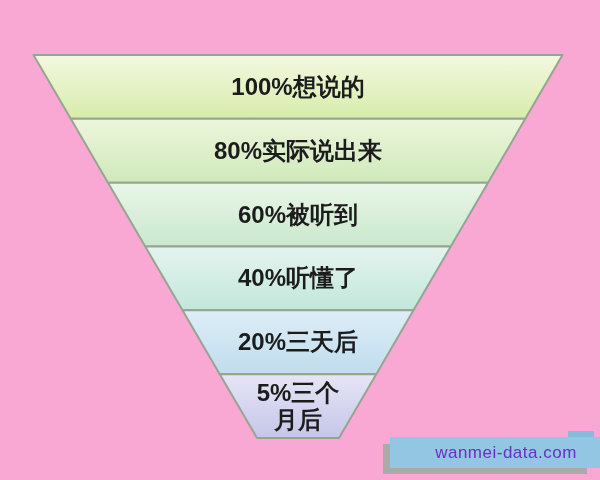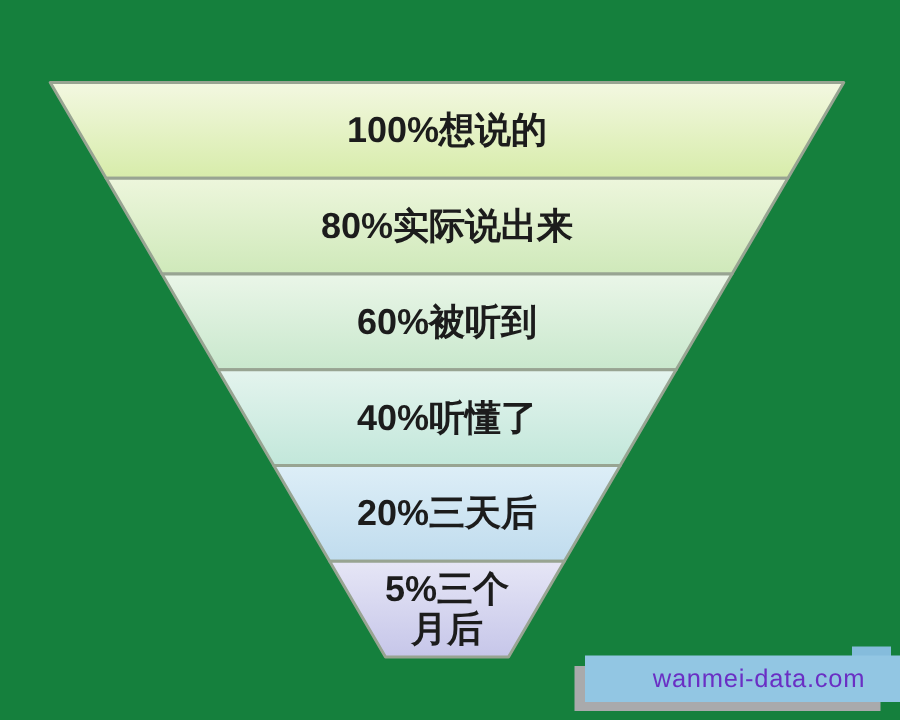--- a/index.html
+++ b/index.html
@@ -1,19 +1,19 @@
 <!DOCTYPE html>
 <html><head>
 <meta charset="utf-8">
 <style>
   html,body{margin:0;padding:0;background:#fff;}
   .stage{
     position:relative;
     width:600px;height:480px;
-    background:#15803d;
+    background:#f9a8d4;
     overflow:hidden;
     font-family:"Liberation Sans","DejaVu Sans",sans-serif;
   }
   svg.funnel{position:absolute;left:0;top:0;}
   .lvl-label{
     font-family:"Liberation Sans","DejaVu Sans",sans-serif;
     font-size:24px;
     font-weight:600;
   }
   .wm-shadow{

